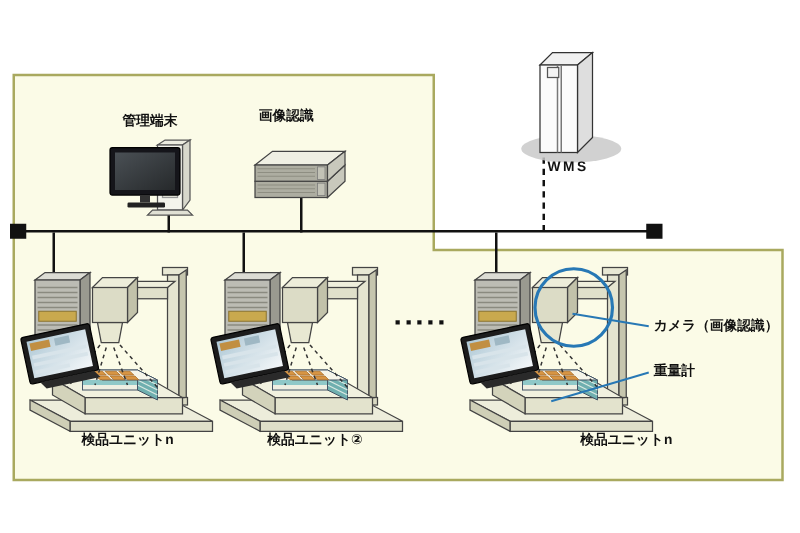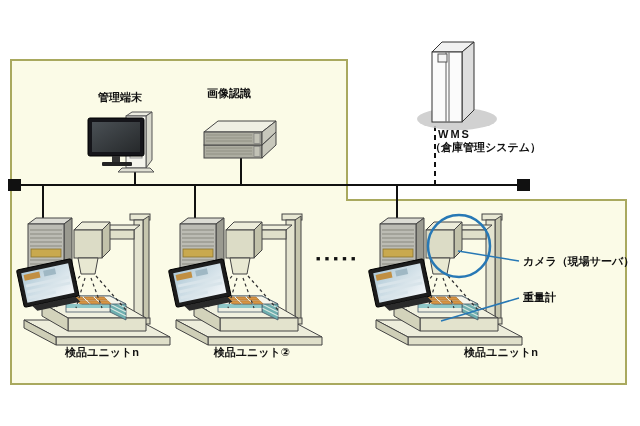--- a/index.html
+++ b/index.html
@@ -156,23 +156,22 @@
   <circle cx="459" cy="236" r="31" fill="none" stroke-width="2.5" stroke="#2778B5"></circle>
   <line x1="458" y1="241" x2="519" y2="251" stroke="#2778B5" stroke-width="1.5"></line>
   <line x1="519" y1="288" x2="441" y2="311" stroke="#2778B5" stroke-width="1.5"></line>
 </svg>
 
 <div class="lbl center" style="left:120px;top:81px;">管理端末</div>
 
 <div class="lbl" style="left:207px;top:77px;">画像認識</div>
 
 <div class="lbl wms-main" style="left:438px;top:118px;">WMS</div>
-<div class="lbl" style="left:430px;top:131px;">（倉庫管理システム）</div>
 
 <div class="lbl center" style="left:102px;top:336px;">検品ユニットn</div>
 <div class="lbl center" style="left:252px;top:336px;">検品ユニット②</div>
 <div class="lbl center" style="left:458px;top:336px;margin-left:43px;">検品ユニットn</div>
 
 <div class="dots" style="left:316px;top:245px;">■■■■■</div>
 
-<div class="lbl" style="left:523px;top:245px;">カメラ（現場サーバ）</div>
+<div class="lbl" style="left:523px;top:245px;">カメラ（画像認識）</div>
 <div class="lbl" style="left:523px;top:281px;">重量計</div>
 </div>
 
 </body></html>

